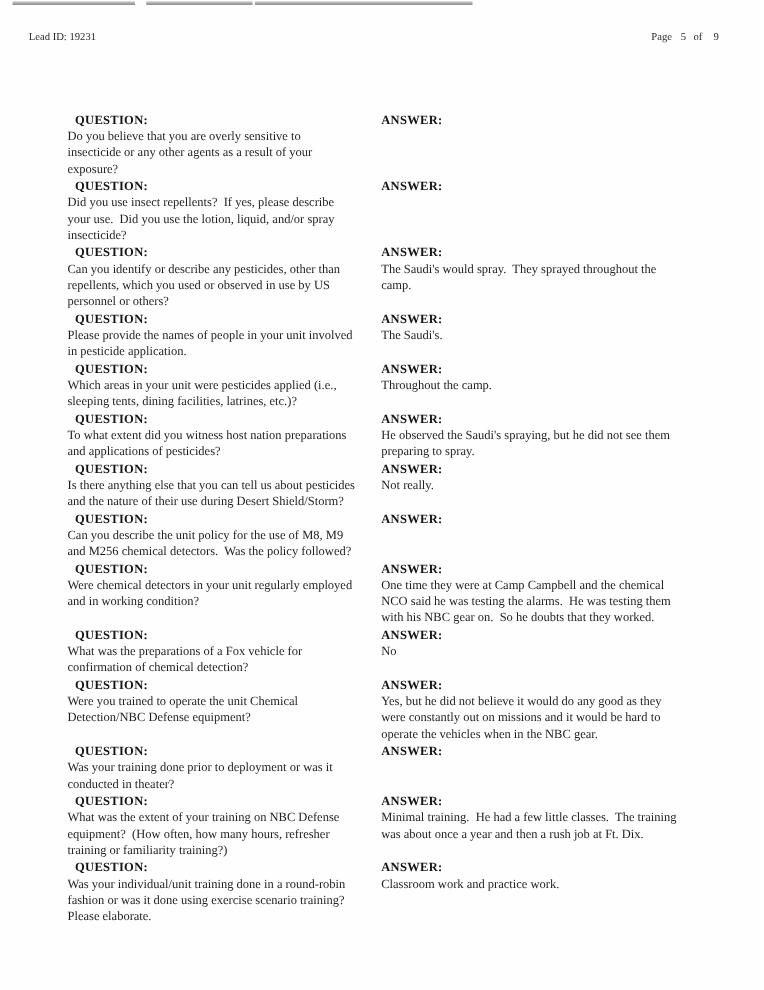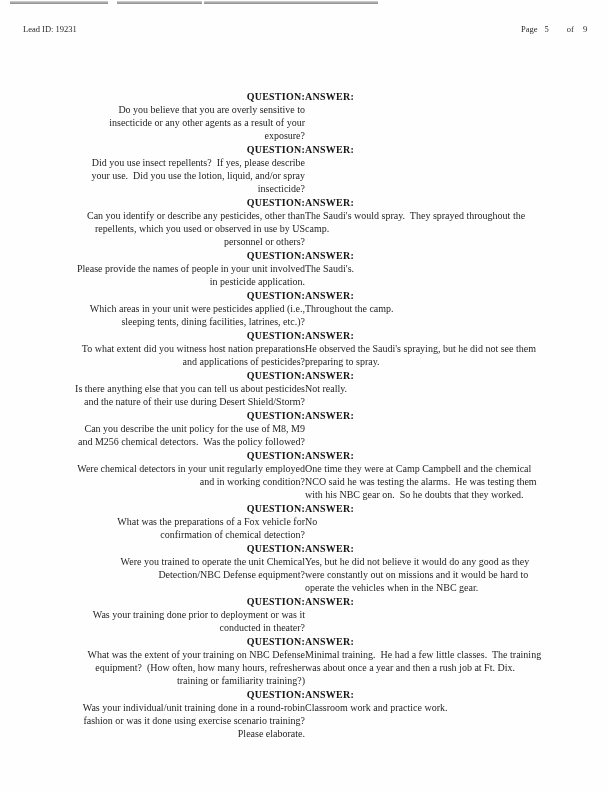--- a/index.html
+++ b/index.html
@@ -37,35 +37,35 @@
   .page-num {
     position: absolute;
     left: 521px;
     top: 24px;
     font-size: 8.5px;
     line-height: 10px;
     color: #2a2a2a;
     white-space: nowrap;
   }
   .page-num .pn-current { margin-left: 7px; }
-  .page-num .pn-of      { margin-left: 18px; }
+  .page-num .pn-of      { margin-left: 6px; }
   .page-num .pn-total   { margin-left: 9px; }
 
   .qa-wrap {
     position: absolute;
     left: 0;
     top: 90px;
     width: 611px;
   }
   .qa-row {
     display: grid;
     grid-template-columns: 305px auto;
     margin-bottom: 1px;
   }
-  .q-col { grid-column: 1; margin-left: 54px; text-align: right; }
+  .q-col { grid-column: 1; margin-left: 54px; }
   .a-col { grid-column: 2; }
   .q-head, .a-head {
     font-weight: bold;
     font-size: 10px;
     line-height: 13px;
     letter-spacing: 0.25px;
     color: #141414;
   }
   .q-head { margin-left: 6px; }
   .q-body, .a-body {

